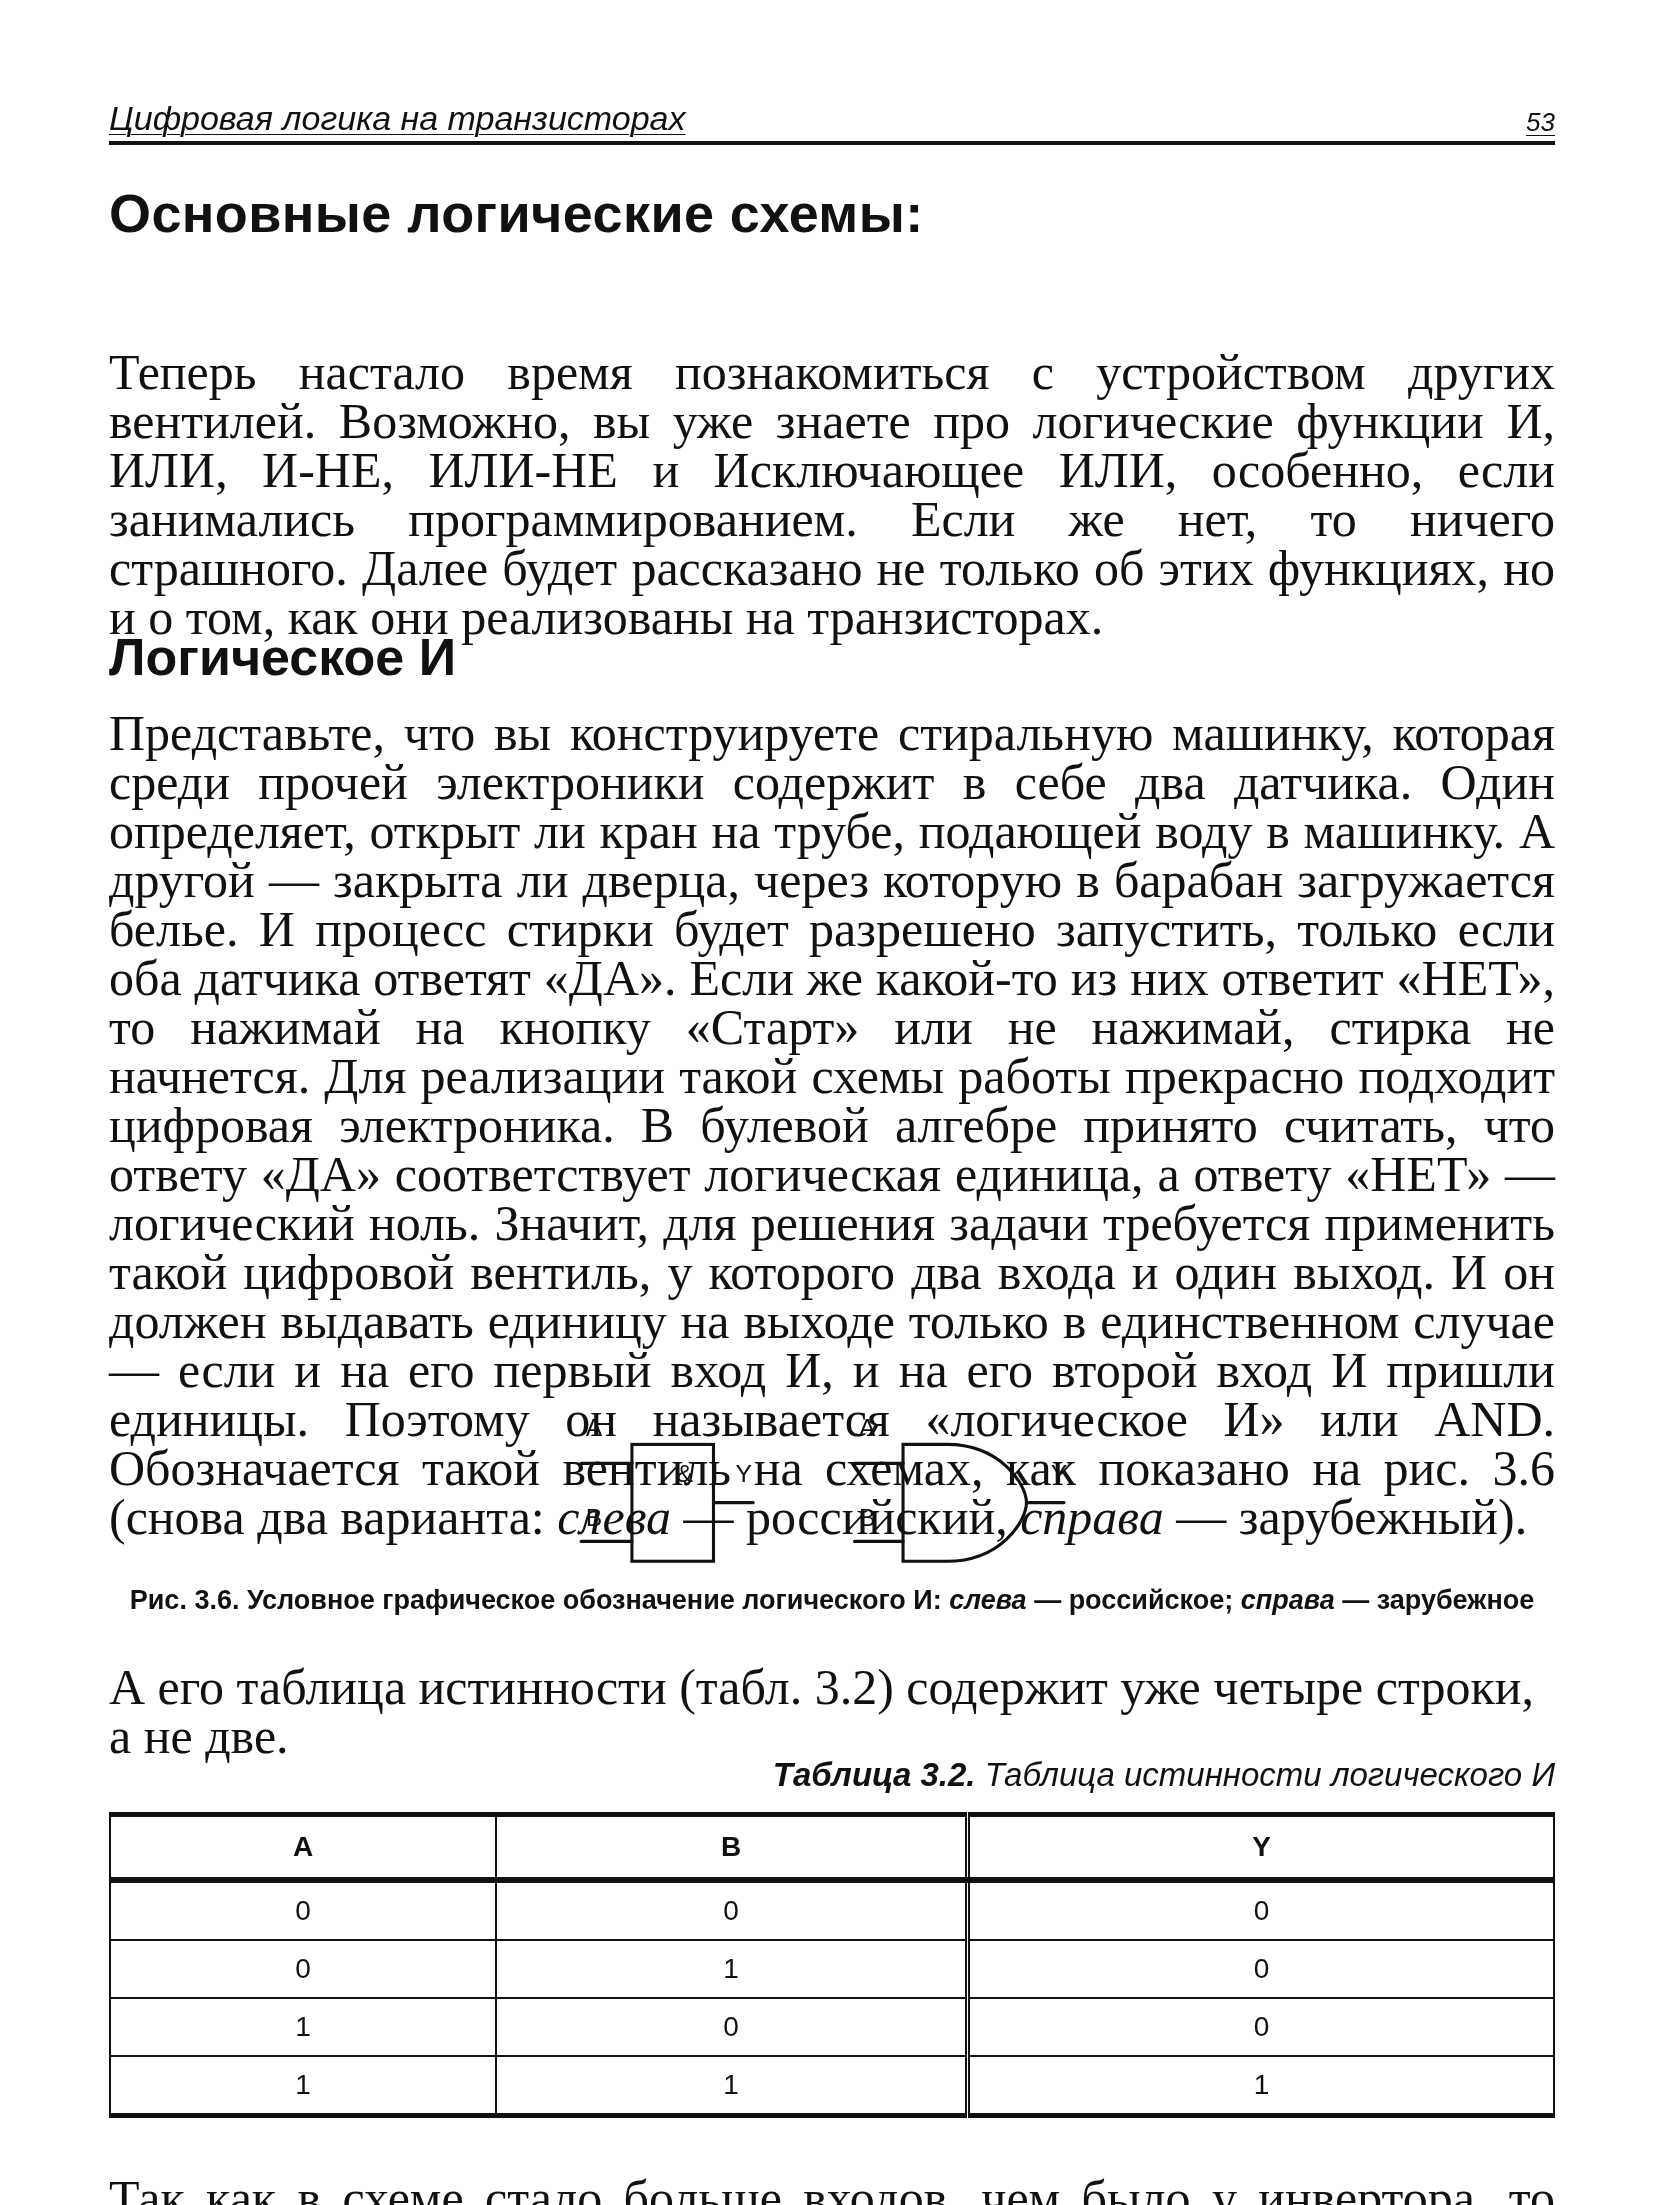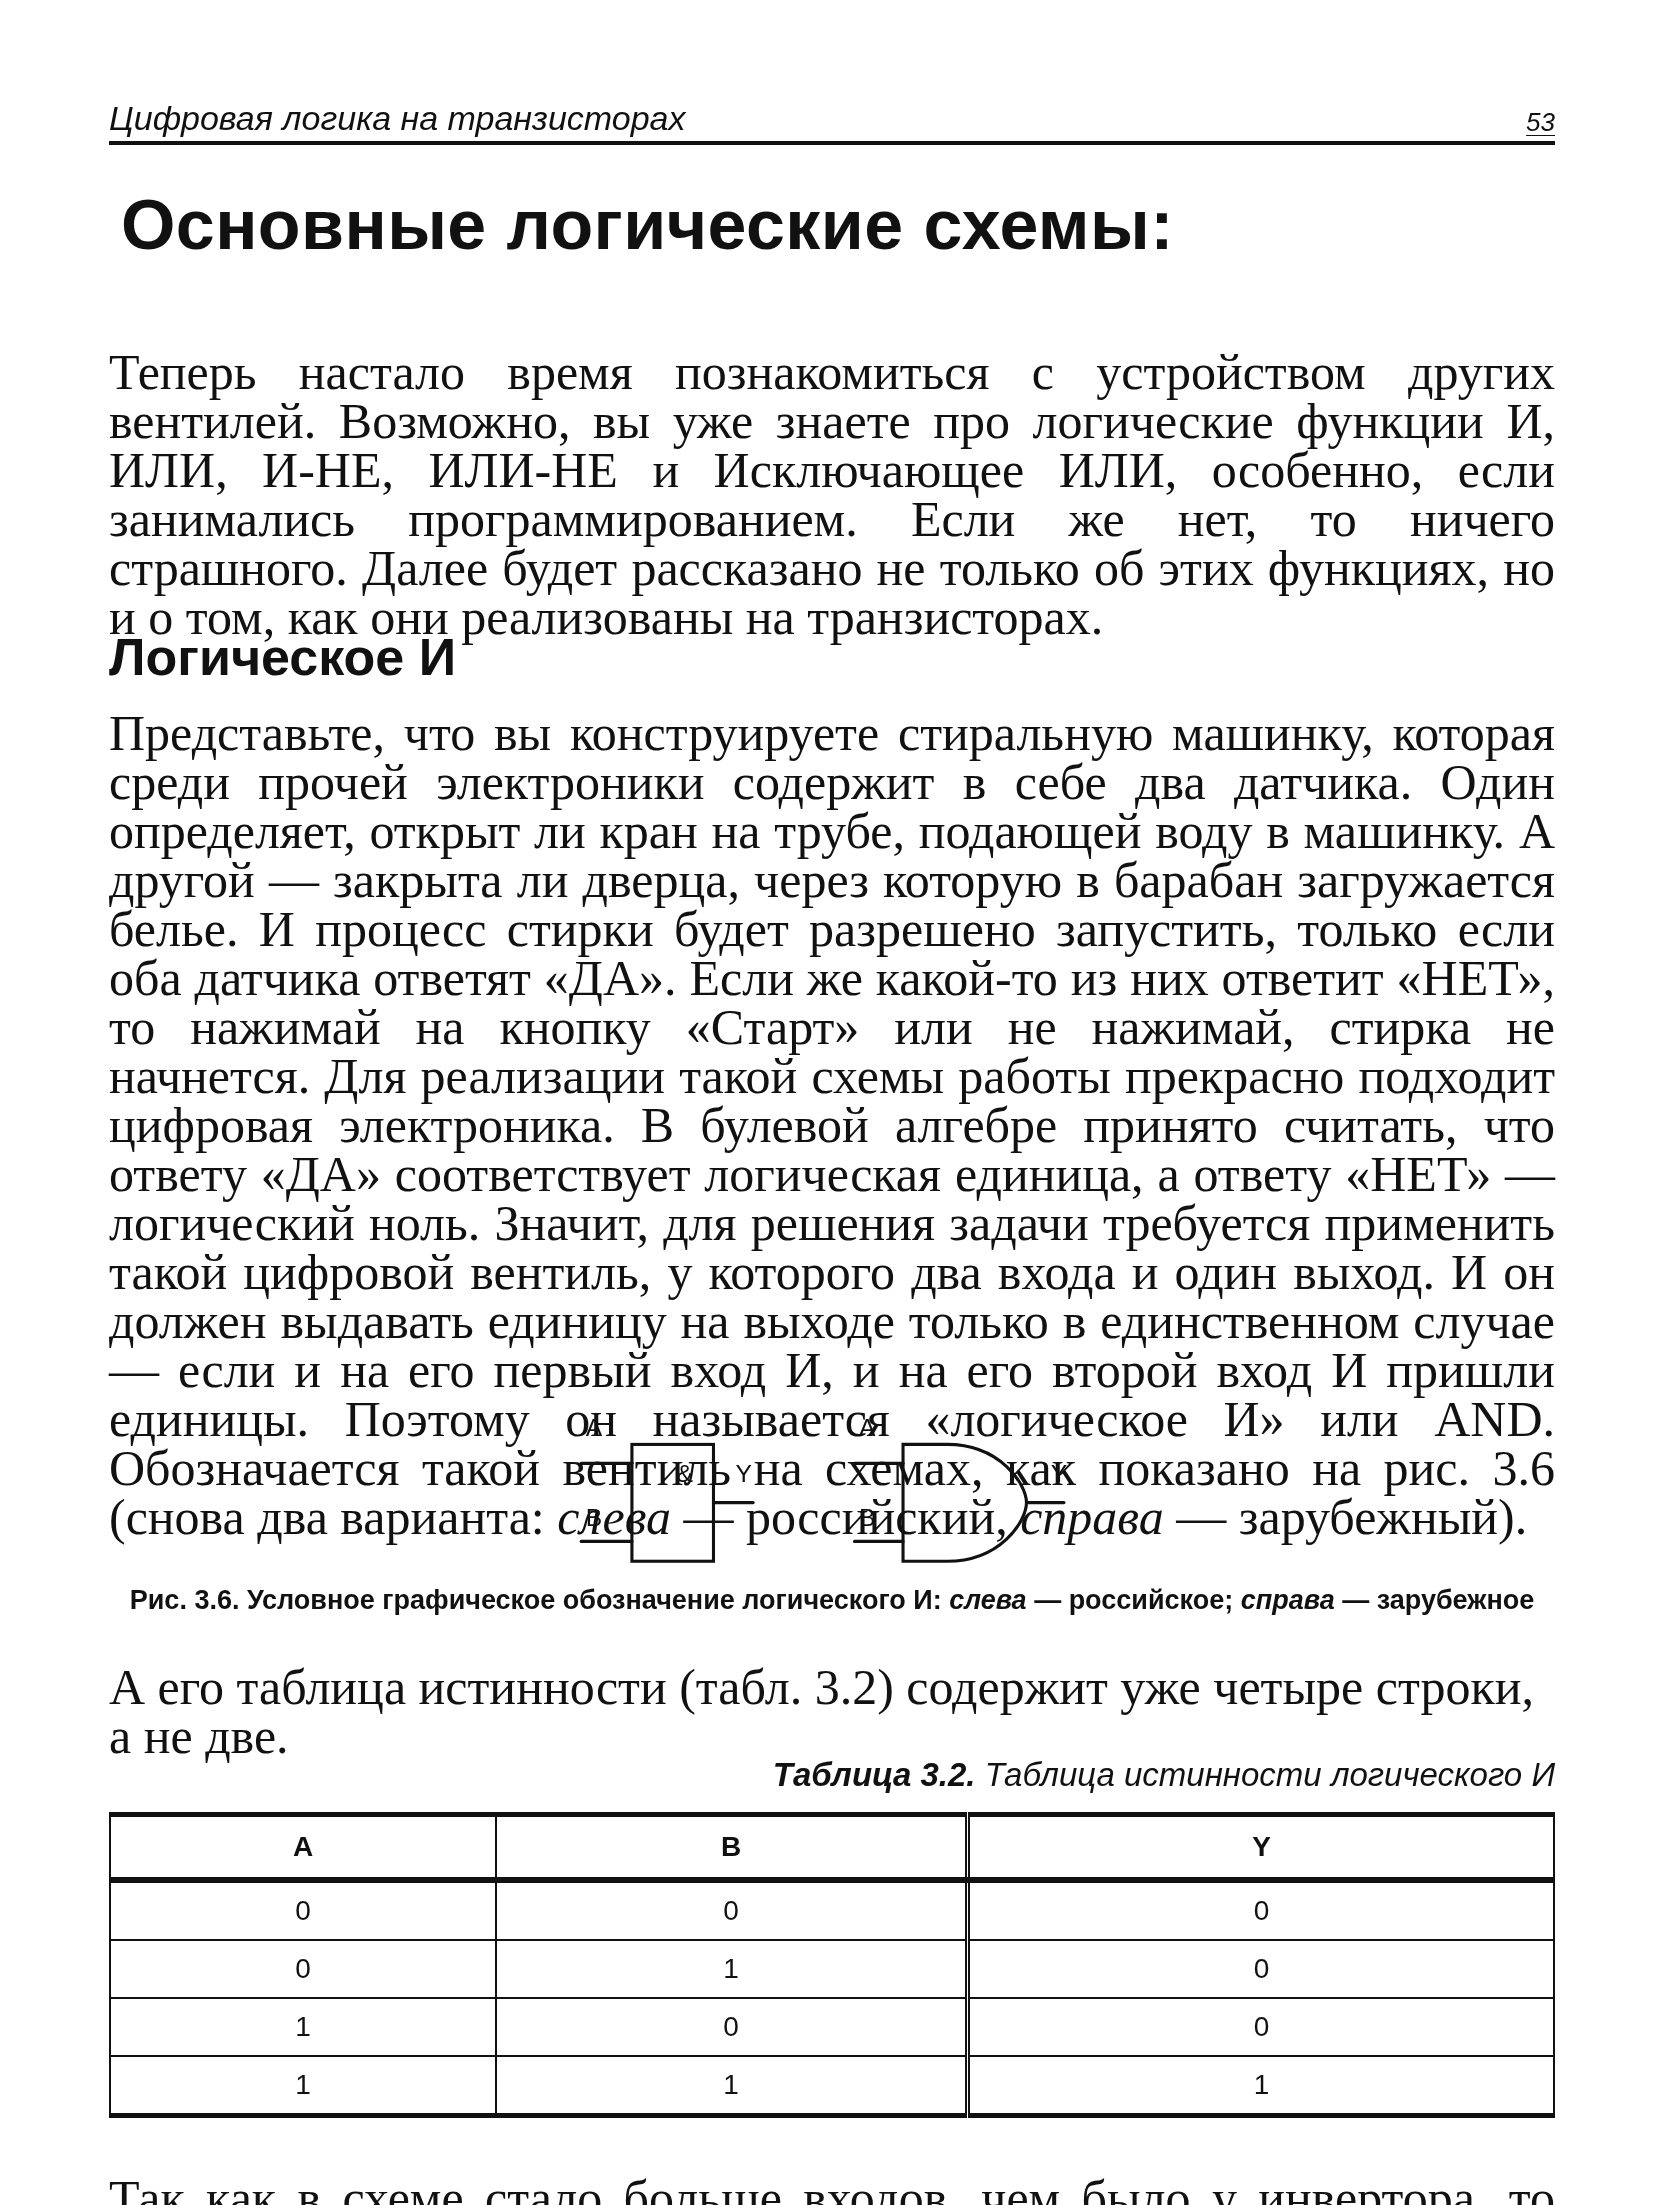--- a/index.html
+++ b/index.html
@@ -1,21 +1,21 @@
 <!DOCTYPE html>
 <html style="font-size:7px"><head>
 <meta charset="utf-8">
 <style>
   html, body { margin: 0; padding: 0; background: #ffffff; }
   body { width: 1669px; height: 2388px; position: relative; overflow: hidden; color: #111111; }
   .page { position: absolute; left: 109px; width: 1446px; top: 0; }
   .run-head { position: absolute; top: 97px; left: 0; width: 1446px; height: 44px; border-bottom: 4px solid #111; }
-  .run-head .chap { position: absolute; left: 0; bottom: 3.5px; font-family: "Liberation Sans", sans-serif; font-style: italic; font-size: 34px; text-decoration-thickness: 1.3px; text-underline-offset: 3.5px; }
+  .run-head .chap { position: absolute; left: 0; bottom: 3.5px; font-family: "Liberation Sans", sans-serif; font-style: italic; font-size: 34px; text-decoration: underline; text-decoration-thickness: 1.3px; text-underline-offset: 3.5px; }
   .run-head .pnum { position: absolute; right: 0; bottom: 3.5px; font-family: "Liberation Sans", sans-serif; font-style: italic; font-size: 26px; text-decoration: underline; text-decoration-thickness: 1.3px; text-underline-offset: 3.5px; }
-  h1 { position: absolute; top: 185px; left: 0; margin: 12px; font-family: "Liberation Sans", sans-serif; font-weight: bold; font-size: 70px; line-height: 56px; letter-spacing: 0.4px; }
+  h1 { position: absolute; top: 185px; left: 0; margin: 0; font-family: "Liberation Sans", sans-serif; font-weight: bold; font-size: 54px; line-height: 56px; letter-spacing: 0.4px; }
   h2 { position: absolute; margin: 0; left: 0; font-family: "Liberation Sans", sans-serif; font-weight: bold; font-size: 52px; line-height: 57px; }
   p.body { position: absolute; left: 0; width: 1446px; margin: 0; font-family: "Liberation Serif", serif; font-size: 50px; line-height: 49px; text-align: justify; }
   p.body i { font-style: italic; }
   .figure { position: absolute; top: 1409px; left: 459px; width: 626px; height: 159px; }
   .figure svg { width: 100%; height: 100%; }
   .fig-caption { position: absolute; top: 1583px; left: 0; width: 1446px; font-family: "Liberation Sans", sans-serif; font-size: 27px; line-height: 35px; text-align: center; font-weight: bold; }
   .fig-caption .lbl { font-weight: bold; }
   .fig-caption i { font-style: italic; font-weight: bold; }
   .tbl-caption { position: absolute; top: 1755px; right: 0; font-family: "Liberation Sans", sans-serif; font-style: italic; font-size: 33px; line-height: 40px; }
   .tbl-caption .lbl { font-weight: bold; }

